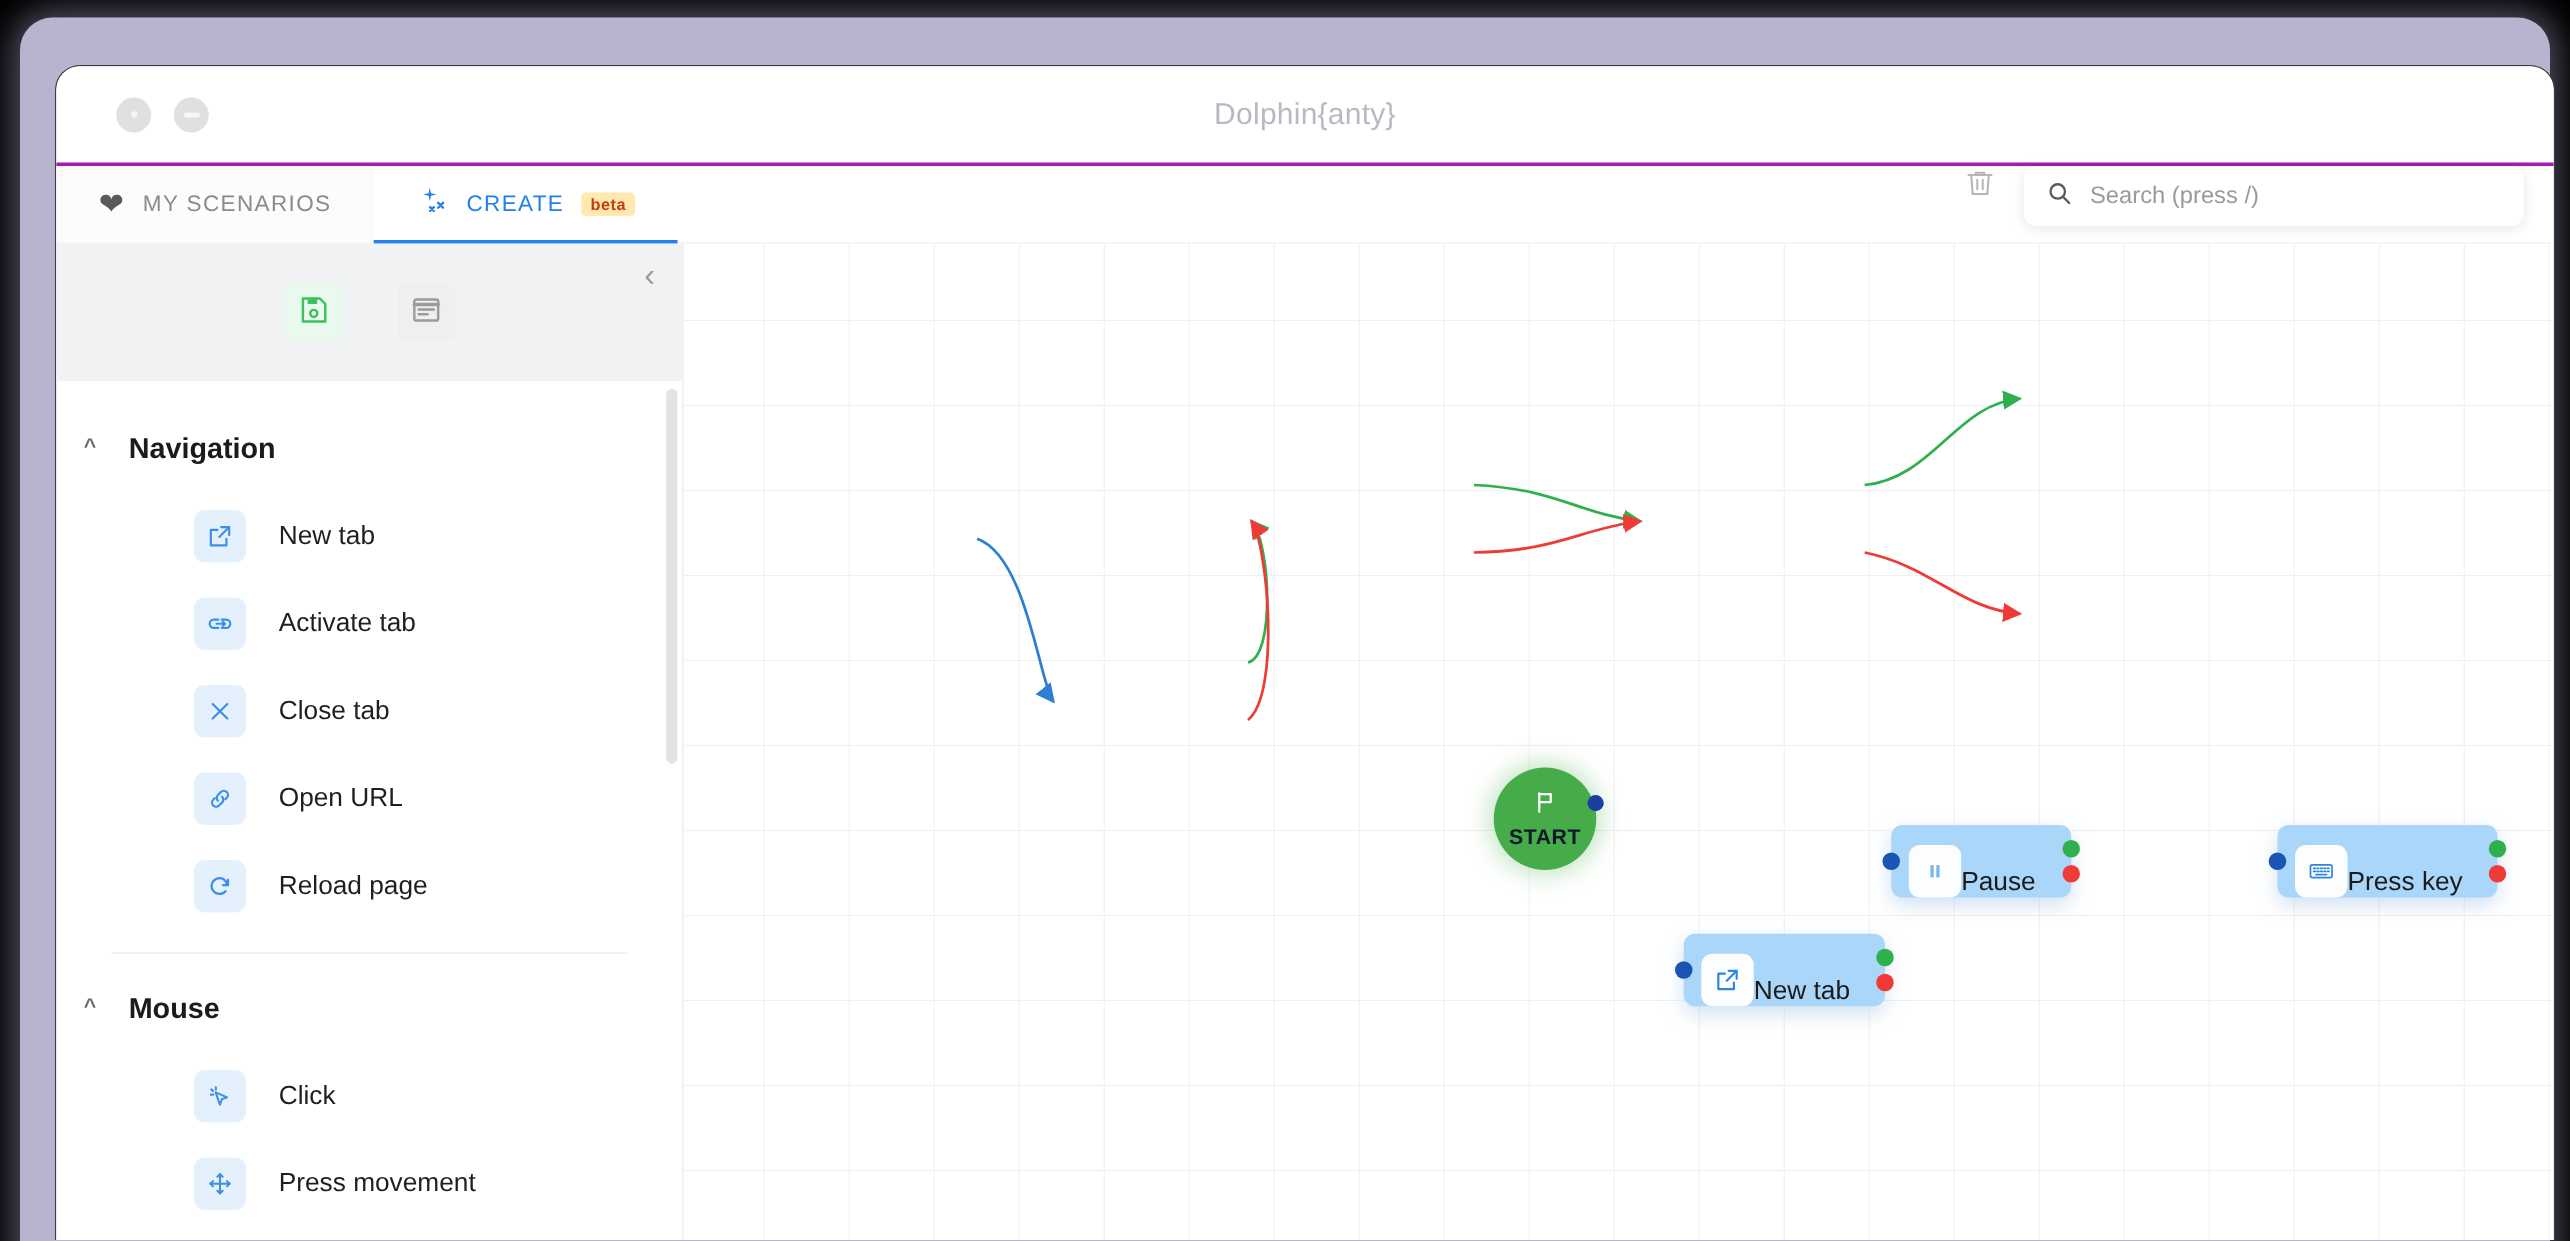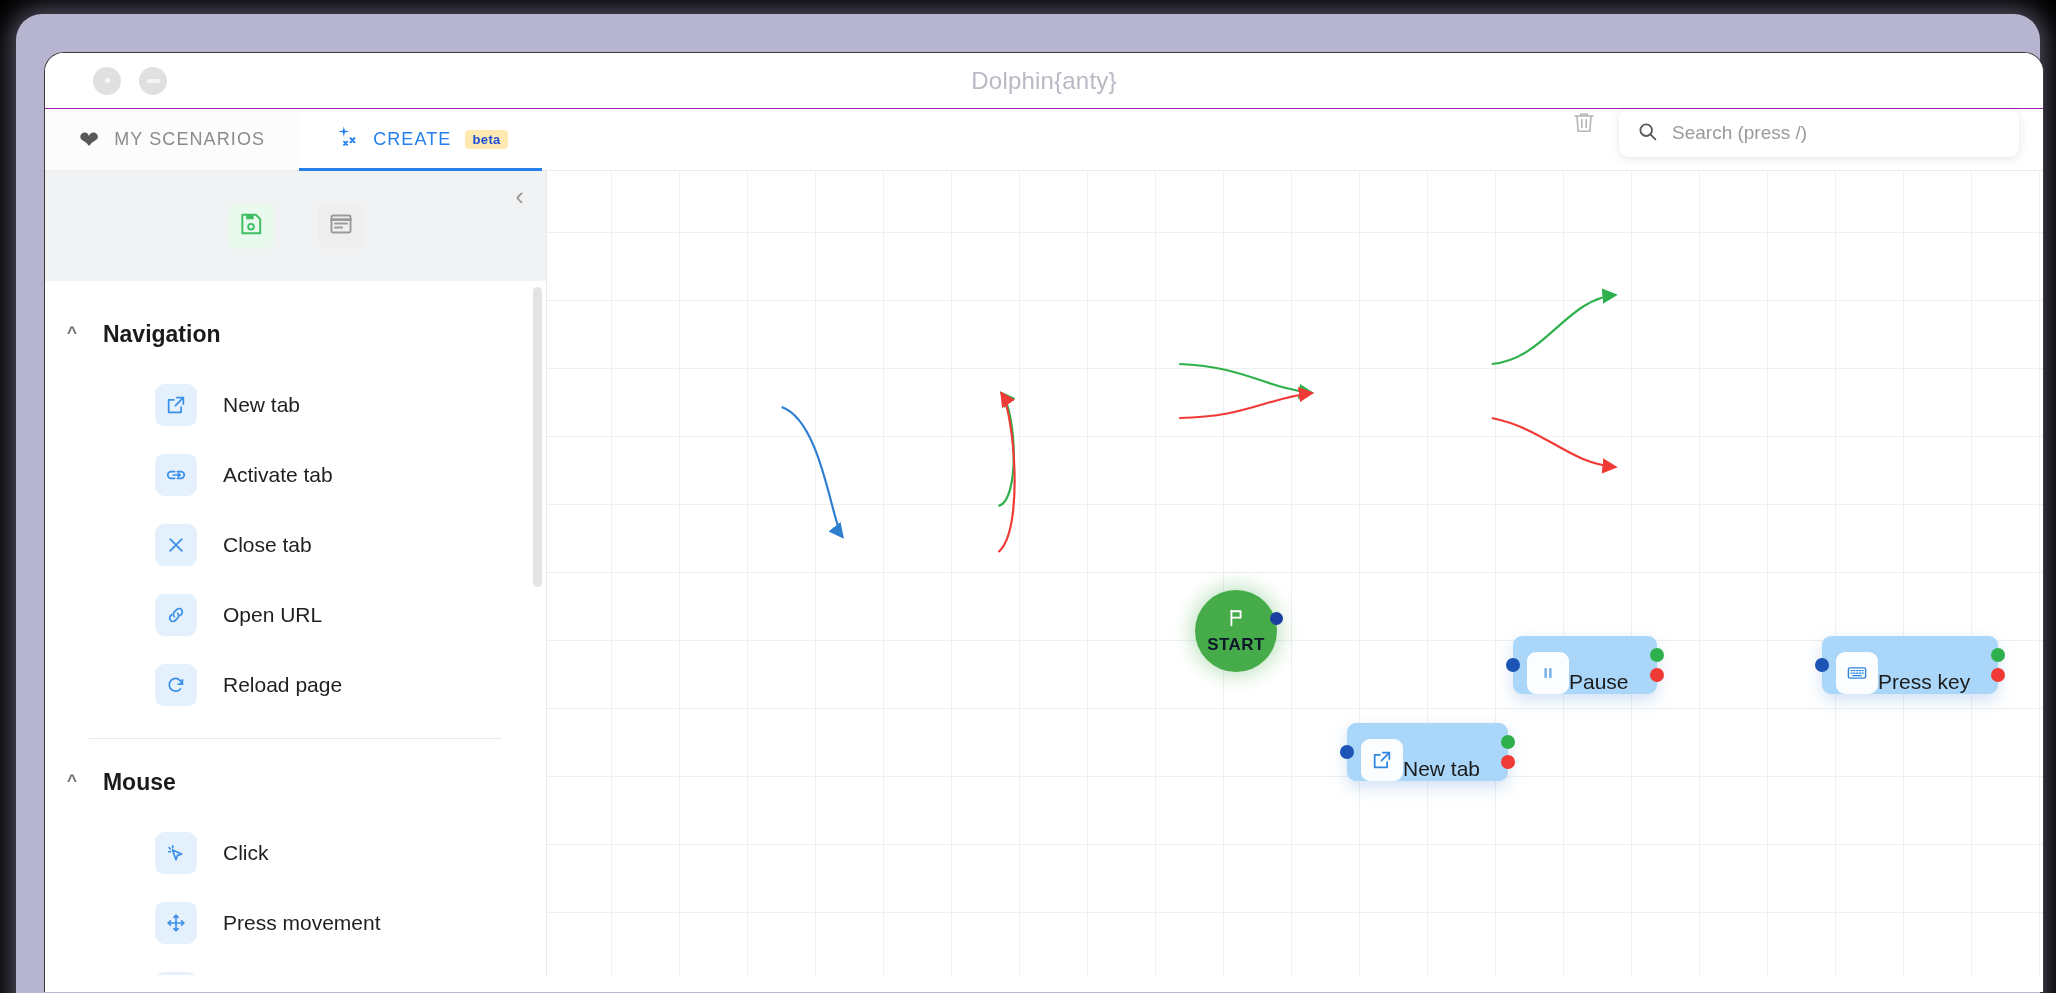--- a/index.html
+++ b/index.html
@@ -40,23 +40,23 @@
     background: #ffffff;
     border-radius: 20px 20px 0 0;
     overflow: hidden;
     border: 1px solid #3a3a3a;
     border-bottom: none;
   }
 
   
   #titlebar {
     position: relative;
-    height: 56px;
+    height: 80px;
     background: #ffffff;
-    border-bottom: 1px solid #a21caf;
+    border-bottom: 3px solid #a21caf;
   }
   .traffic-lights {
     position: absolute;
     left: 48px;
     top: 50%;
     transform: translateY(-50%);
     display: flex;
     gap: 18px;
   }
   .tl {
@@ -102,21 +102,21 @@
   .tab.active   { color: #2680eb; }
   .tab.active::after {
     content: "";
     position: absolute;
     left: 0; right: 0; bottom: -1px;
     height: 3px;
     background: #2680eb;
   }
   .beta-badge {
     background: #ffe9b0;
-    color: #1d4ed8;
+    color: #c2410c;
     font-size: 13px;
     font-weight: 700;
     padding: 2px 7px;
     border-radius: 4px;
     letter-spacing: .4px;
   }
   .heart { color: #595959; font-size: 24px; line-height: 1; }
 
   
   #tabbar-right {

